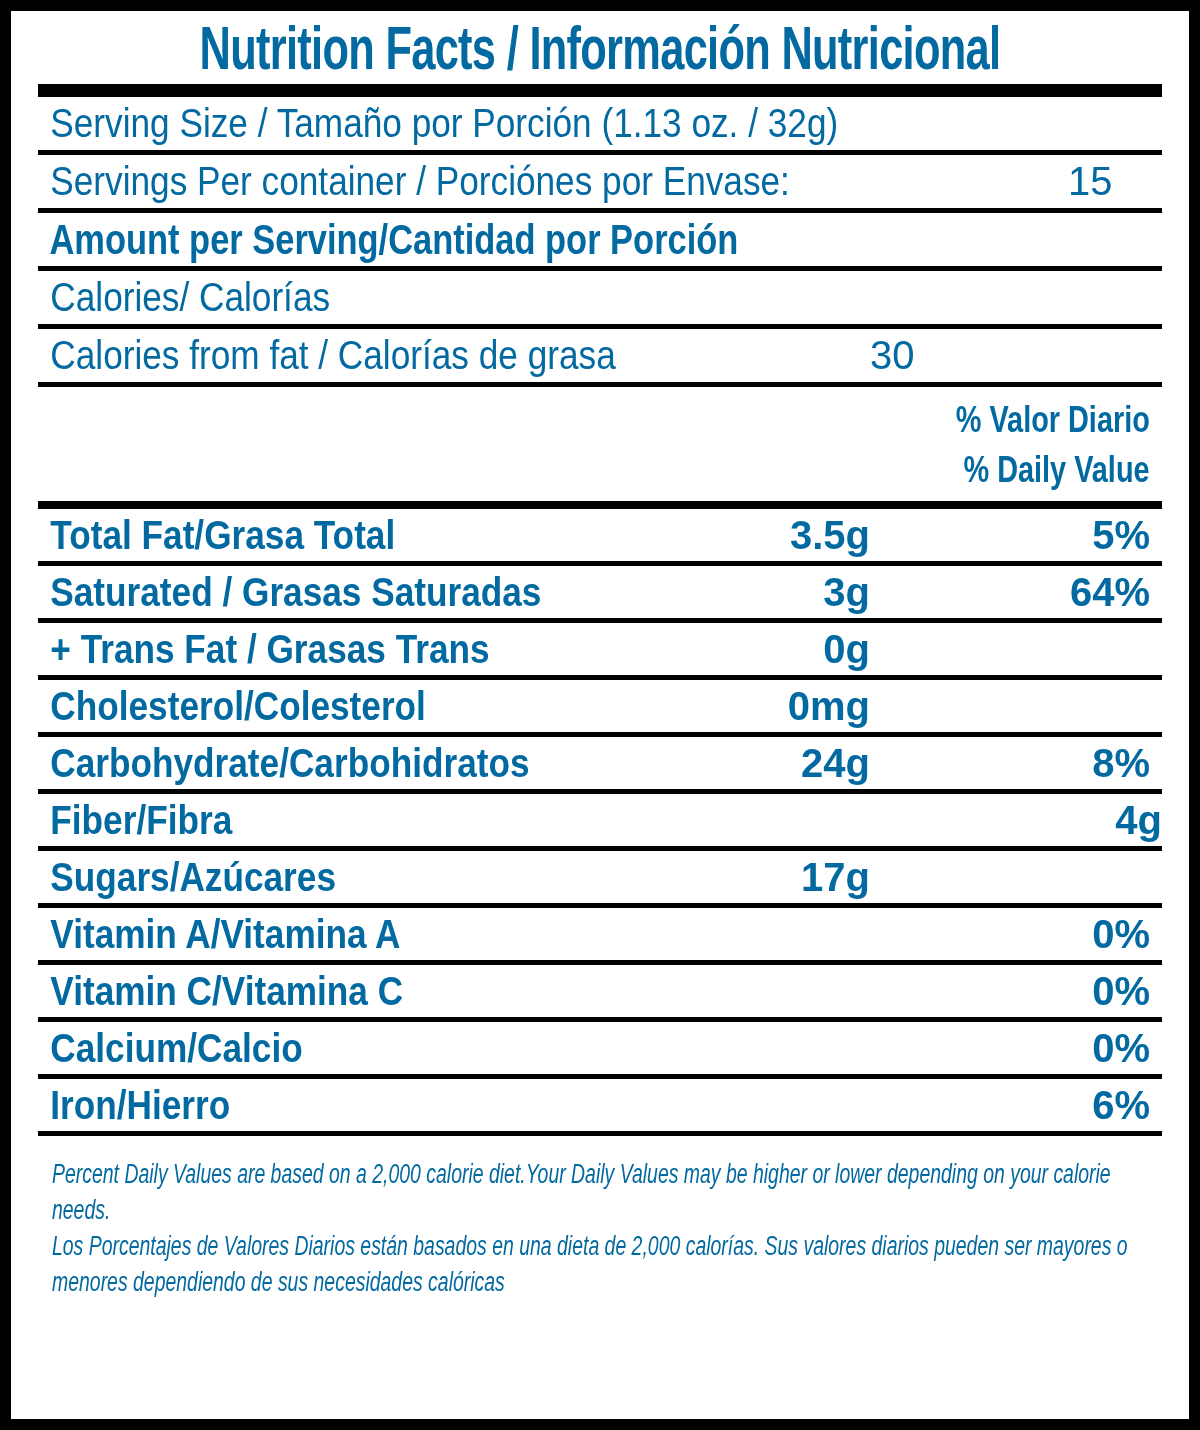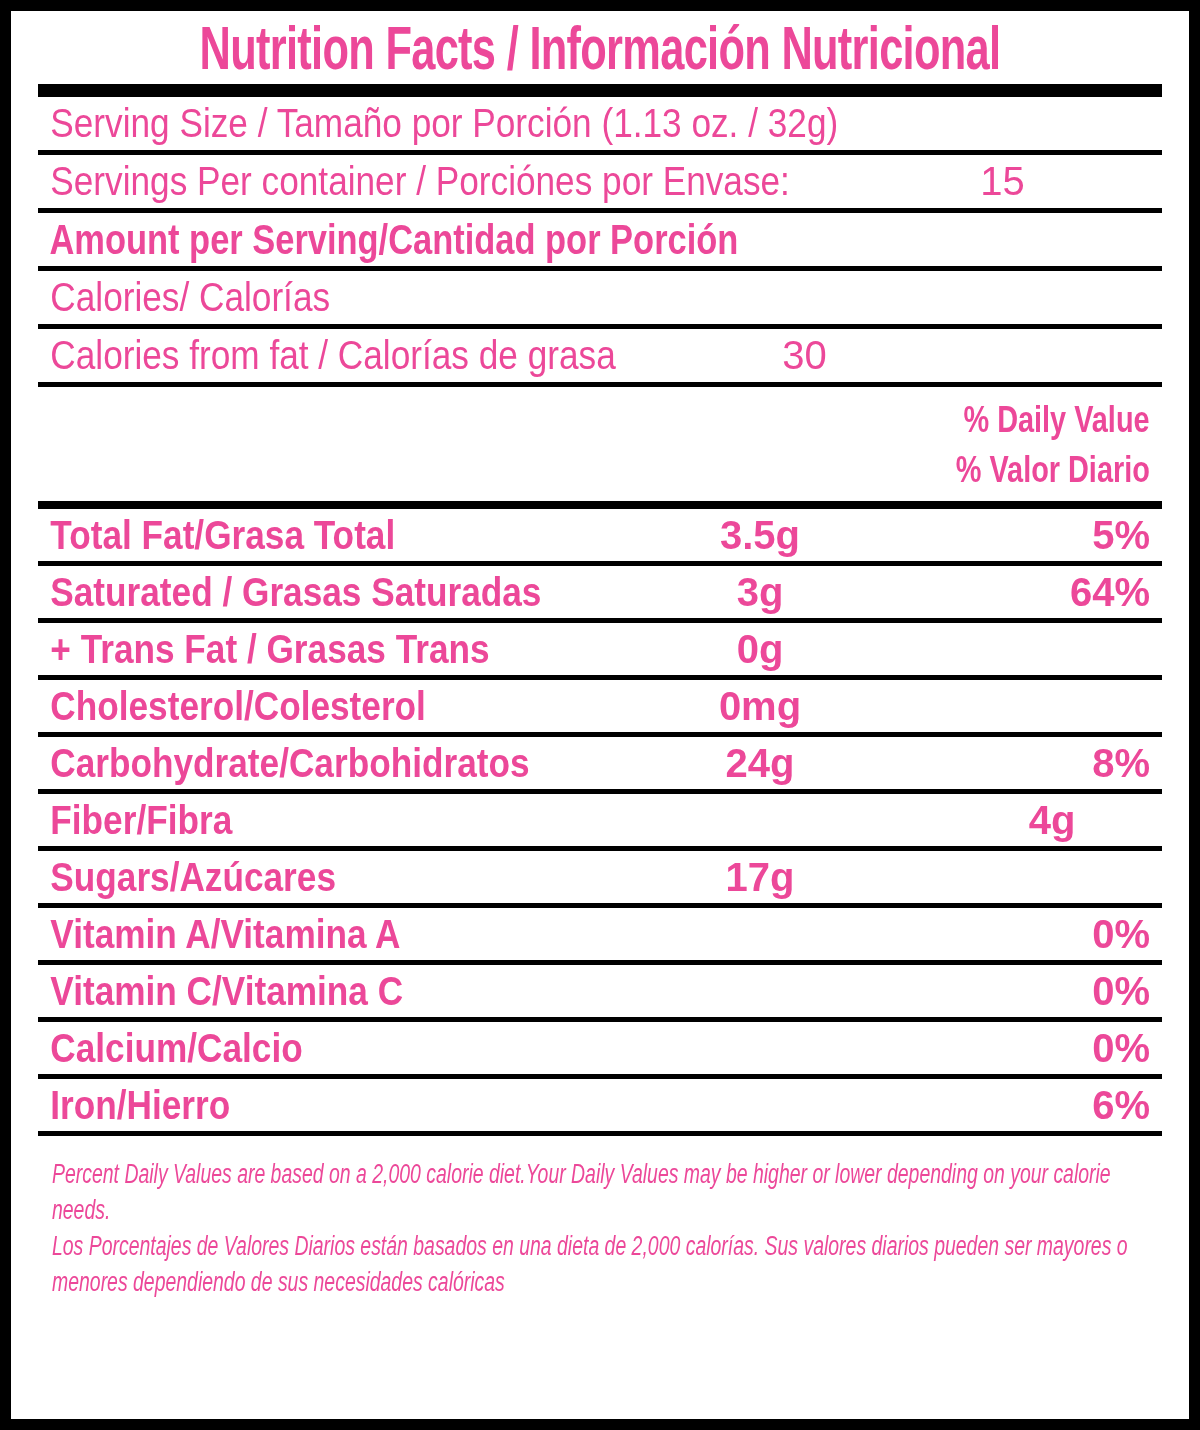--- a/index.html
+++ b/index.html
@@ -3,21 +3,21 @@
 <meta charset="utf-8">
 <style>
   html, body { margin: 0; padding: 0; background: #e8e8e8; }
   .nf {
     position: relative;
     width: 1200px;
     height: 1430px;
     box-sizing: border-box;
     background: #ffffff;
     border: 11px solid #000;
-    color: #ec4899;
+    color: #0369a1;
     font-family: "Liberation Sans", sans-serif;
     overflow: hidden;
   }
   .title-wrap {
     height: 73px;
     display: flex;
     align-items: center;
     justify-content: center;
   }
   .title {
@@ -46,21 +46,21 @@
     transform-origin: left center;
   }
   .lbl.bold {
     font-weight: bold;
     font-size: 42px;
     transform: scaleX(0.82);
   }
   .amt {
     flex: 0 0 220px;
     width: 220px;
-    text-align: center;
+    text-align: right;
     font-size: 40px;
     white-space: nowrap;
   }
   .dv {
     flex: 0 0 292px;
     width: 292px;
     box-sizing: border-box;
     text-align: right;
     padding-right: 12px;
     font-size: 40px;
@@ -123,22 +123,22 @@
       <span class="dv"></span>
     </div>
 
     <div class="row">
       <span class="lbl">Calories from fat / Calorías de grasa</span>
       <span class="amt">30</span>
       <span class="dv"></span>
     </div>
 
     <div class="dvhead">
+      <div class="dvline"><span>% Valor Diario</span></div>
       <div class="dvline"><span>% Daily Value</span></div>
-      <div class="dvline"><span>% Valor Diario</span></div>
     </div>
 
     <div class="row nut">
       <span class="lbl">Total Fat/Grasa Total</span>
       <span class="amt">3.5g</span>
       <span class="dv">5%</span>
     </div>
 
     <div class="row nut">
       <span class="lbl">Saturated / Grasas Saturadas</span>

